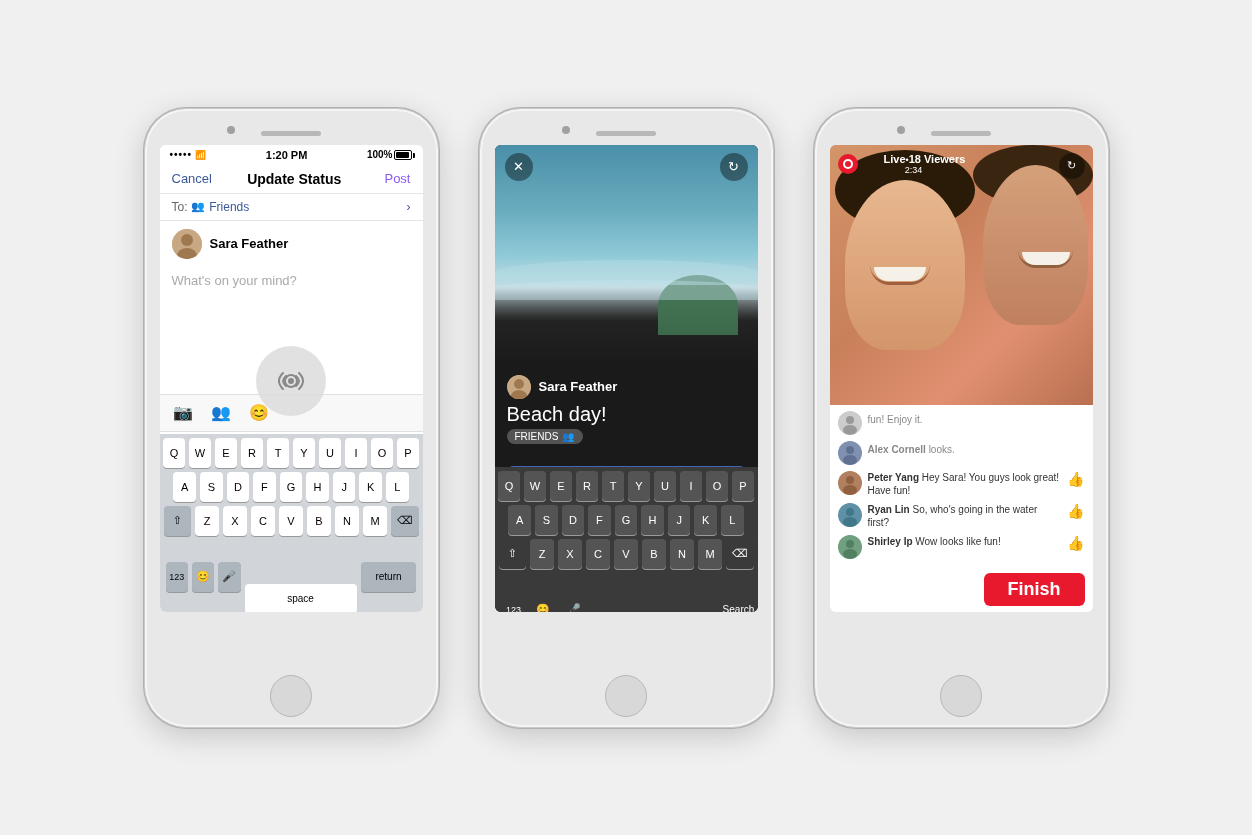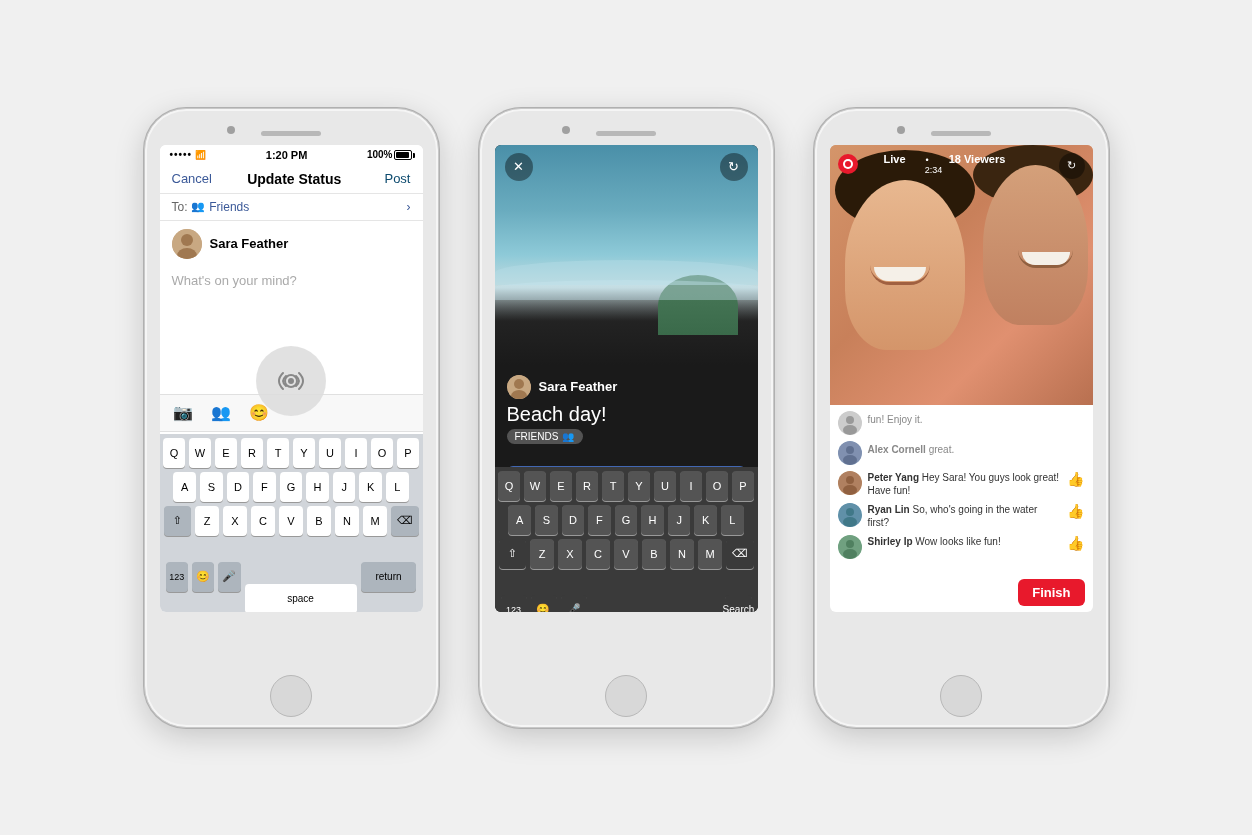--- a/index.html
+++ b/index.html
@@ -89,21 +89,21 @@
 
     .nav-bar {
       display: flex;
       justify-content: space-between;
       align-items: center;
       padding: 6px 12px;
       border-bottom: 1px solid #e5e5e5;
     }
     .nav-bar .cancel { color: #3b5998; font-size: 13px; }
     .nav-bar .title { font-size: 14px; font-weight: 600; color: #000; }
-    .nav-bar .post { color: #0c4a6e; font-size: 13px; margin-left: 8px; }
+    .nav-bar .post { color: #8b5cf6; font-size: 13px; margin-left: 8px; }
 
     .to-row {
       display: flex;
       align-items: center;
       padding: 6px 12px;
       border-bottom: 1px solid #e5e5e5;
       gap: 4px;
     }
     .to-label { font-size: 12px; color: #666; text-align: center; }
     .friends-icon { font-size: 11px; color: #555; }
@@ -386,22 +386,22 @@
     .liked-icon { color: #4267b2; }
     .system-msg { font-size: 10px; color: #888; padding: 2px 0; }
 
     .finish-btn {
       position: absolute;
       bottom: 6px;
       right: 8px;
       background: #e8192c;
       color: #fff;
       border-radius: 6px;
-      padding: 6px 14px;
-      font-size: 13px;
+      padding: 6px 24px;
+      font-size: 18px;
       font-weight: 700;
     }
 
     
     .hair-woman {
       position: absolute;
       left: 5px;
       top: 5px;
       width: 140px;
       height: 80px;
@@ -642,21 +642,21 @@
       </div>
 
       <div class="live-badge">
         <div class="live-dot">
           <svg width="14" height="14" viewBox="0 0 14 14">
             <circle cx="7" cy="7" r="5" fill="#fff"></circle>
             <circle cx="7" cy="7" r="3" fill="#e8192c"></circle>
           </svg>
         </div>
         <div class="live-text-info">
-          <div style="display:flex;gap:20px;align-items:flex-end;padding-left:22px;">
+          <div style="display:flex;gap:0;align-items:flex-end;padding-left:22px;">
             <span class="live-label">Live</span>
             <span style="color:#fff;font-size:9px;">•</span>
             <span class="viewers-label">18 Viewers</span>
           </div>
           <span class="timer-label">2:34</span>
         </div>
       </div>
 
       <div class="live-flip-btn">↻</div>
     </div>
@@ -677,21 +677,21 @@
       <div class="comment-row">
         <div class="comment-avatar" style="background:#a0b8d0;">
           <svg width="24" height="24" viewBox="0 0 24 24">
             <circle cx="12" cy="12" r="12" fill="#8090b0"></circle>
             <circle cx="12" cy="9" r="4" fill="#607090"></circle>
             <ellipse cx="12" cy="19" rx="7" ry="5" fill="#607090"></ellipse>
           </svg>
         </div>
         <span class="comment-text system-msg">
           <span class="comment-name">Alex Cornell</span>
-          <span> great.</span>
+          <span> looks.</span>
         </span>
       </div>
 
       <div class="comment-row">
         <div class="comment-avatar" style="background:#d0a880;">
           <svg width="24" height="24" viewBox="0 0 24 24">
             <circle cx="12" cy="12" r="12" fill="#b08060"></circle>
             <circle cx="12" cy="9" r="4" fill="#906040"></circle>
             <ellipse cx="12" cy="19" rx="7" ry="5" fill="#906040"></ellipse>
           </svg>

